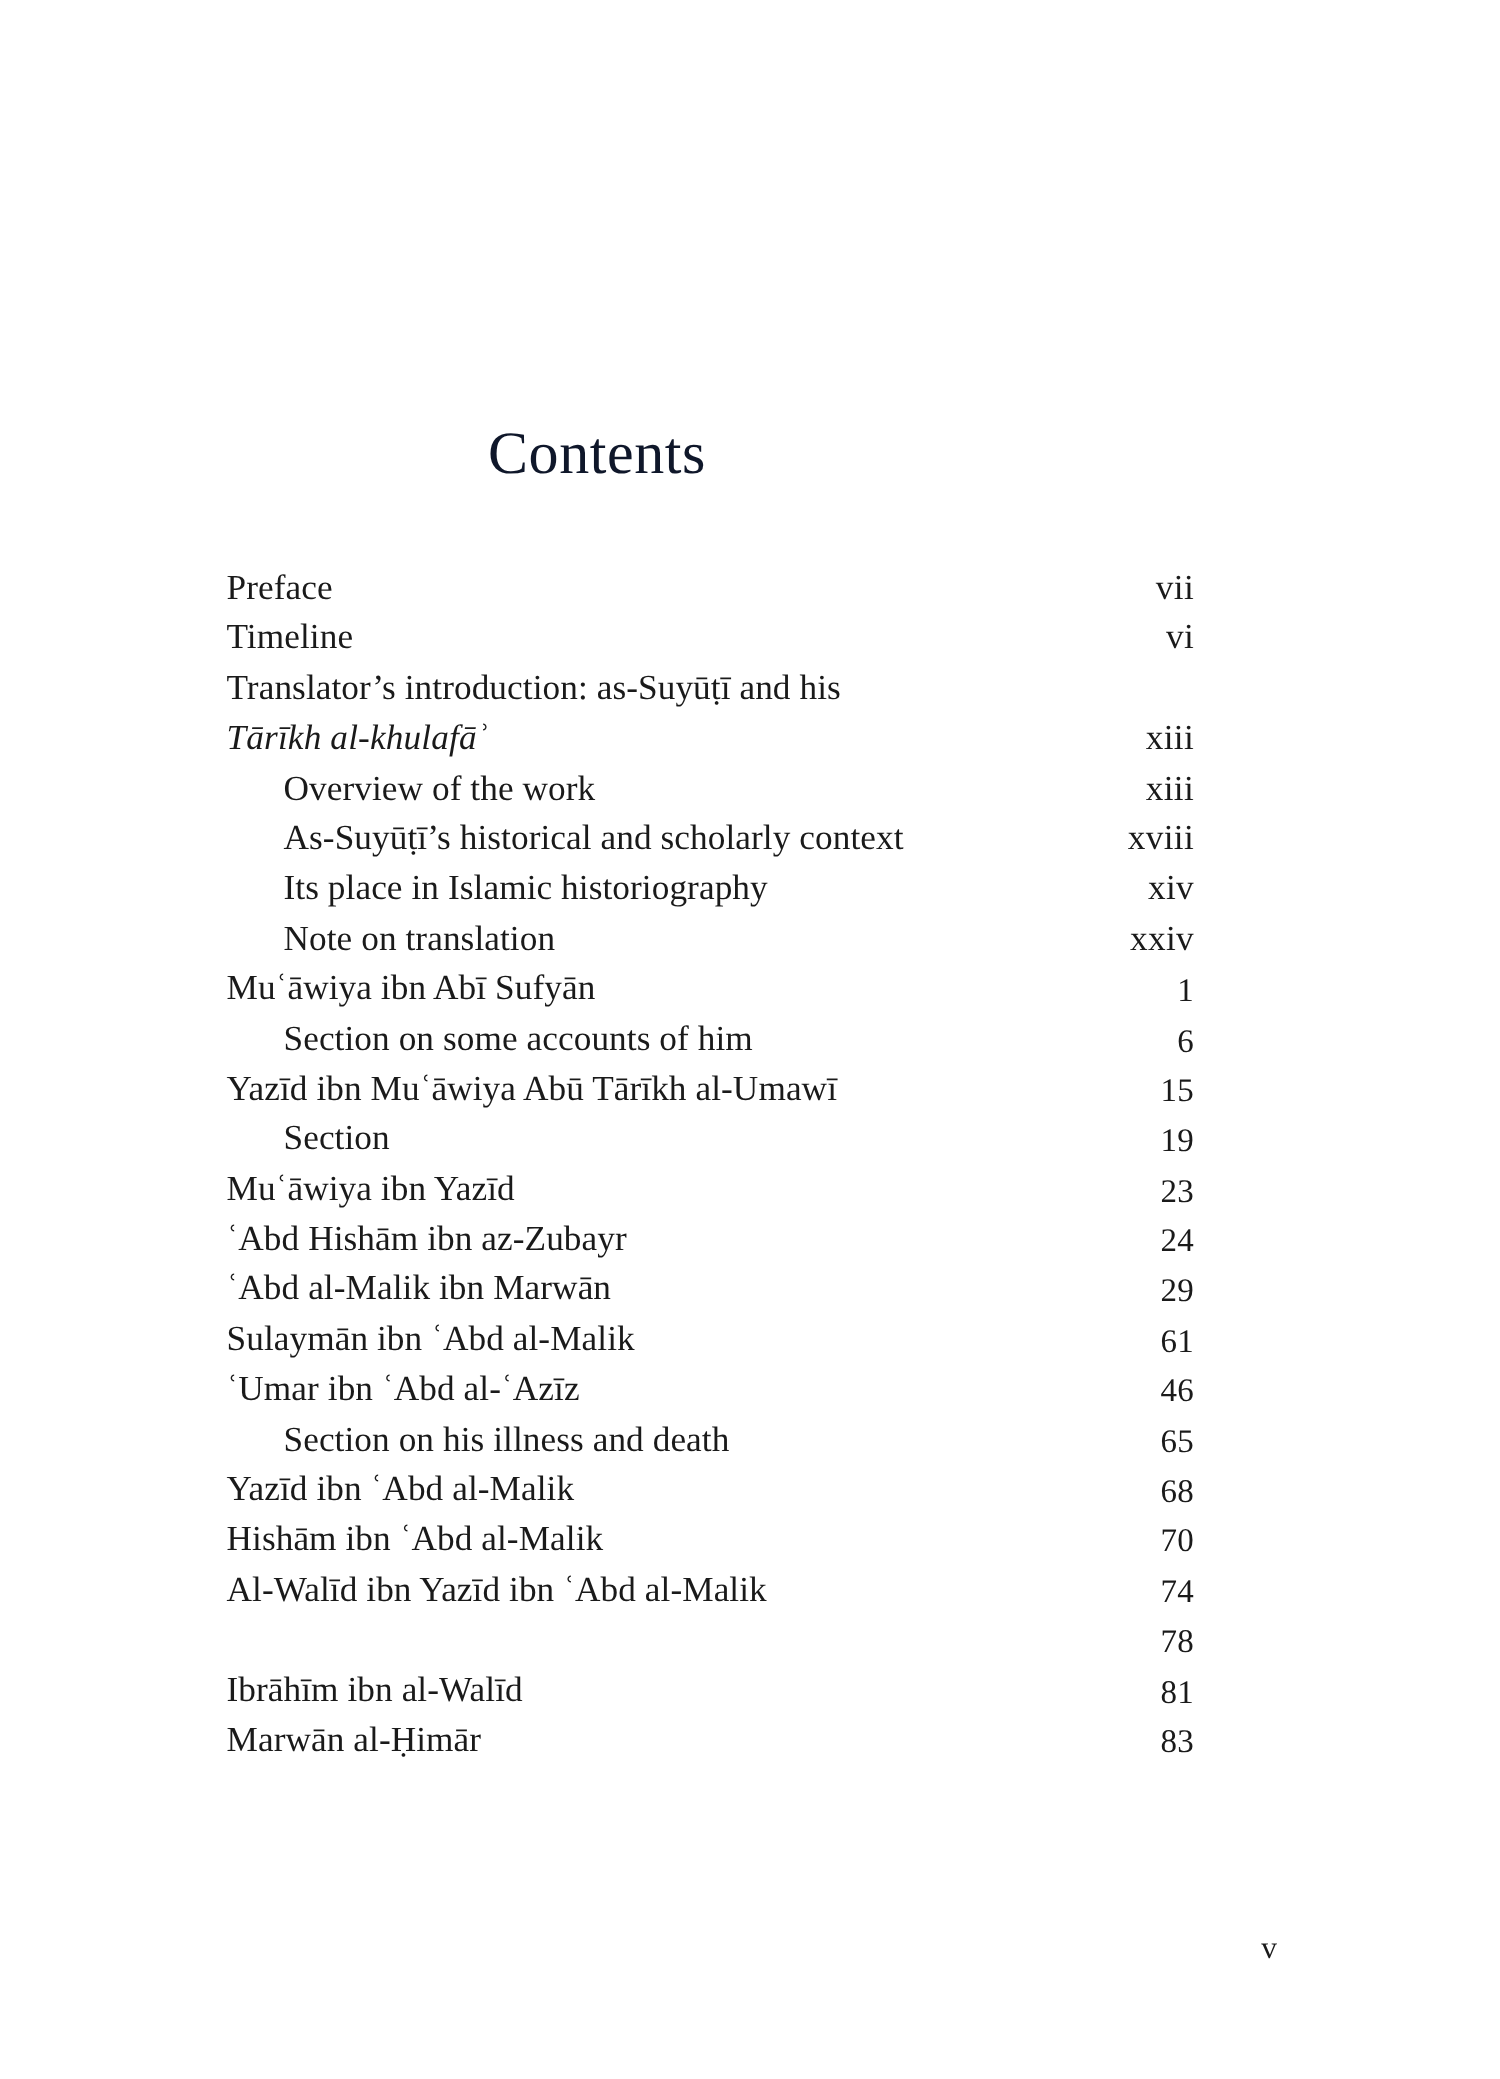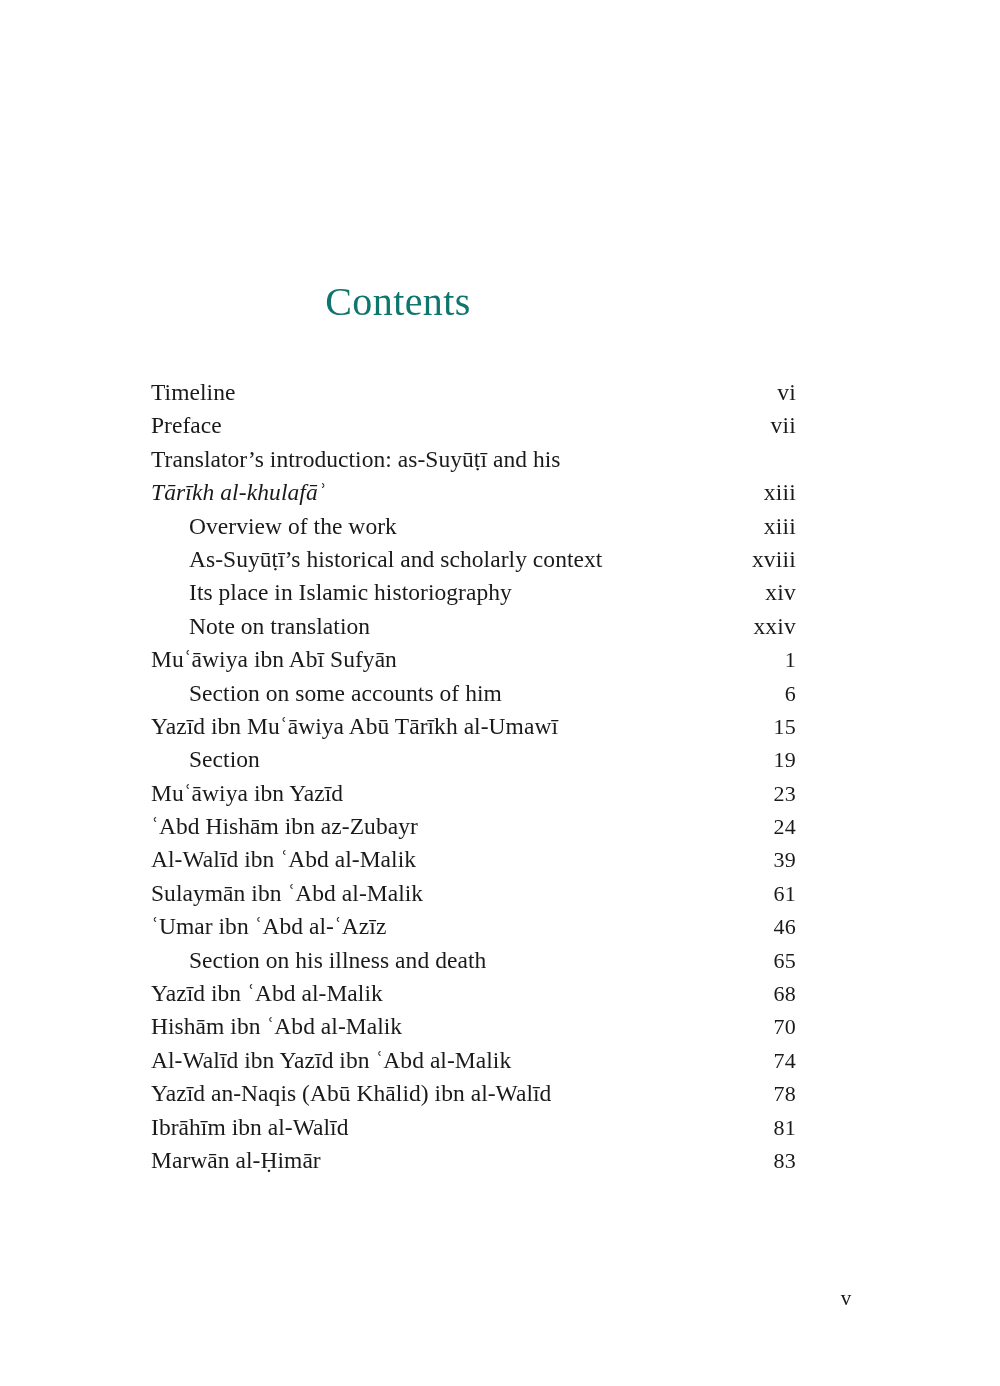--- a/index.html
+++ b/index.html
@@ -26,21 +26,21 @@
   .toc-title {
     position: absolute;
     top: 278px;
     left: 0;
     width: 796px;
     text-align: center;
     font-size: 40px;
     line-height: 48px;
     font-weight: 400;
     letter-spacing: 0.4px;
-    color: #0f766e;
+    color: #0f172a;
   }
 
   
   .toc-list {
     position: absolute;
     top: 376px;
     left: 151px;
     width: 645px;
   }
 
@@ -97,26 +97,26 @@
 </style>
 </head>
 <body>
 
 <div class="page">
 
   <div class="toc-title">Contents</div>
 
   <div class="toc-list">
       <div class="toc-row level-1">
+        <span class="toc-label">Preface</span>
+        <span class="toc-page roman">vii</span>
+      </div>
+      <div class="toc-row level-1">
         <span class="toc-label">Timeline</span>
         <span class="toc-page roman">vi</span>
-      </div>
-      <div class="toc-row level-1">
-        <span class="toc-label">Preface</span>
-        <span class="toc-page roman">vii</span>
       </div>
       <div class="toc-row level-1">
         <span class="toc-label">Translator’s introduction: as-Suyūṭī and his</span>
       </div>
       <div class="toc-row level-1 italic">
         <span class="toc-label">Tārīkh al-khulafāʾ</span>
         <span class="toc-page roman">xiii</span>
       </div>
       <div class="toc-row level-2">
         <span class="toc-label">Overview of the work</span>
@@ -152,22 +152,22 @@
       </div>
       <div class="toc-row level-1">
         <span class="toc-label">Muʿāwiya ibn Yazīd</span>
         <span class="toc-page arabic">23</span>
       </div>
       <div class="toc-row level-1">
         <span class="toc-label">ʿAbd Hishām ibn az-Zubayr</span>
         <span class="toc-page arabic">24</span>
       </div>
       <div class="toc-row level-1">
-        <span class="toc-label">Al-Walīd ibn ʿAbd al-Malik</span>
-        <span class="toc-page arabic">39</span>
+        <span class="toc-label">ʿAbd al-Malik ibn Marwān</span>
+        <span class="toc-page arabic">29</span>
       </div>
       <div class="toc-row level-1">
         <span class="toc-label">Sulaymān ibn ʿAbd al-Malik</span>
         <span class="toc-page arabic">61</span>
       </div>
       <div class="toc-row level-1">
         <span class="toc-label">ʿUmar ibn ʿAbd al-ʿAzīz</span>
         <span class="toc-page arabic">46</span>
       </div>
       <div class="toc-row level-2">
@@ -180,21 +180,20 @@
       </div>
       <div class="toc-row level-1">
         <span class="toc-label">Hishām ibn ʿAbd al-Malik</span>
         <span class="toc-page arabic">70</span>
       </div>
       <div class="toc-row level-1">
         <span class="toc-label">Al-Walīd ibn Yazīd ibn ʿAbd al-Malik</span>
         <span class="toc-page arabic">74</span>
       </div>
       <div class="toc-row level-1">
-        <span class="toc-label">Yazīd an-Naqis (Abū Khālid) ibn al-Walīd</span>
         <span class="toc-page arabic">78</span>
       </div>
       <div class="toc-row level-1">
         <span class="toc-label">Ibrāhīm ibn al-Walīd</span>
         <span class="toc-page arabic">81</span>
       </div>
       <div class="toc-row level-1">
         <span class="toc-label">Marwān al-Ḥimār</span>
         <span class="toc-page arabic">83</span>
       </div>

